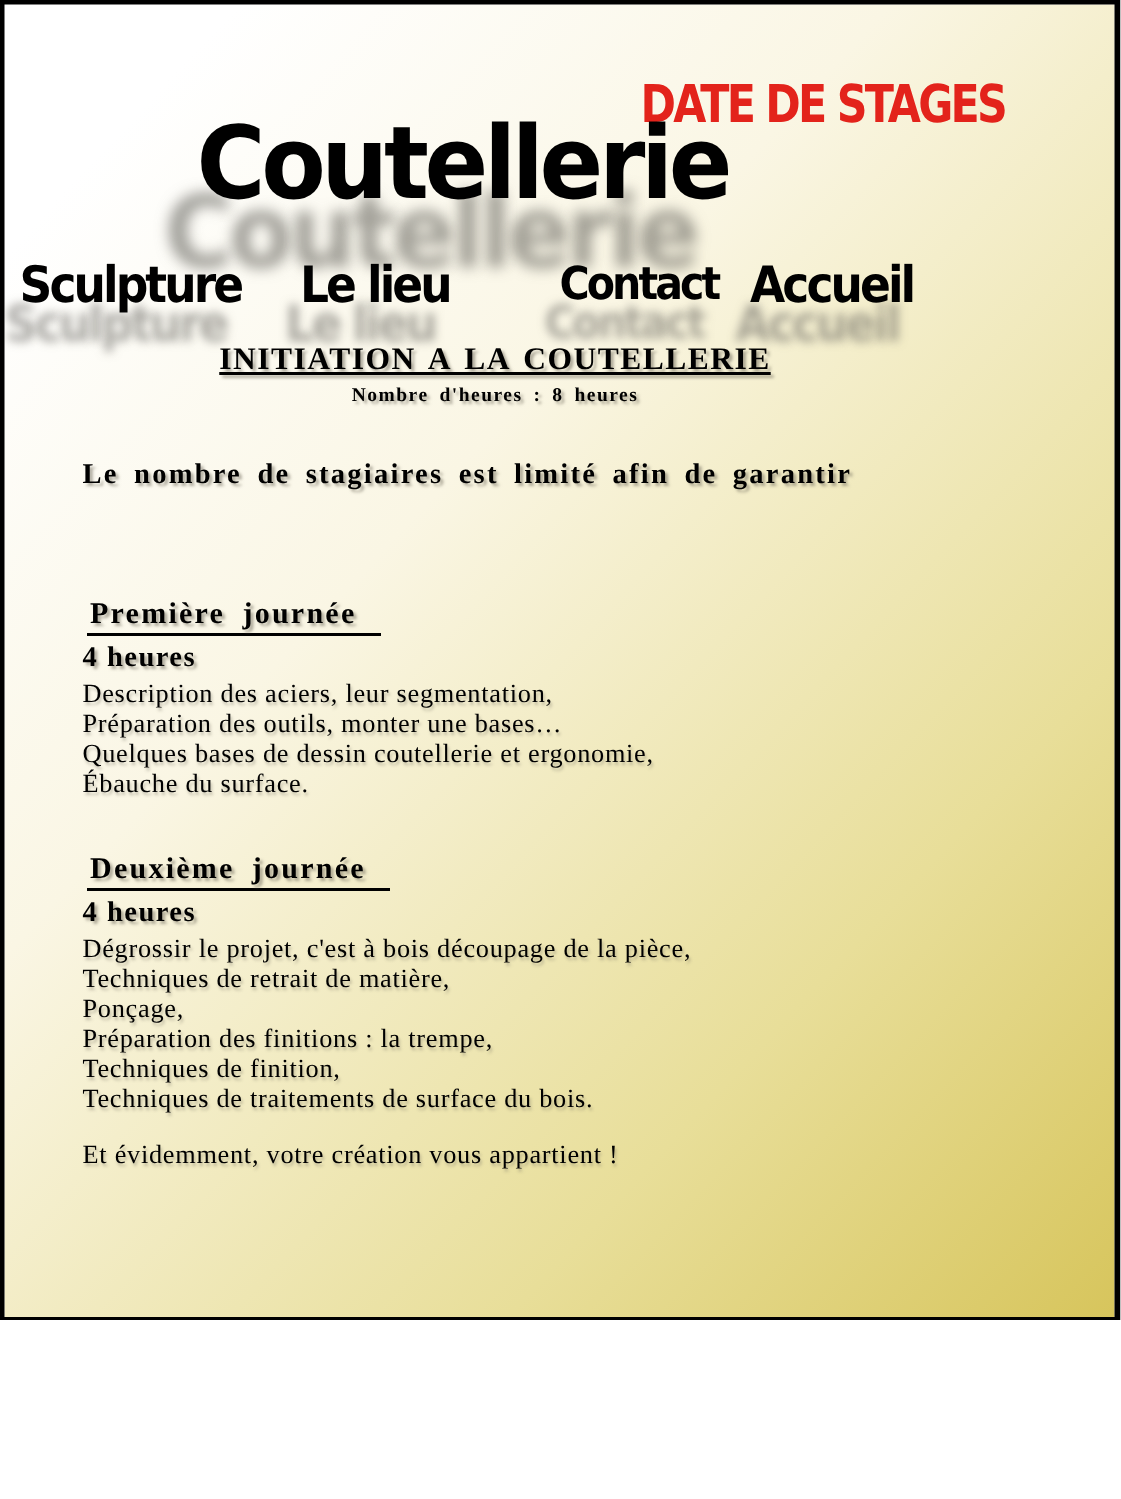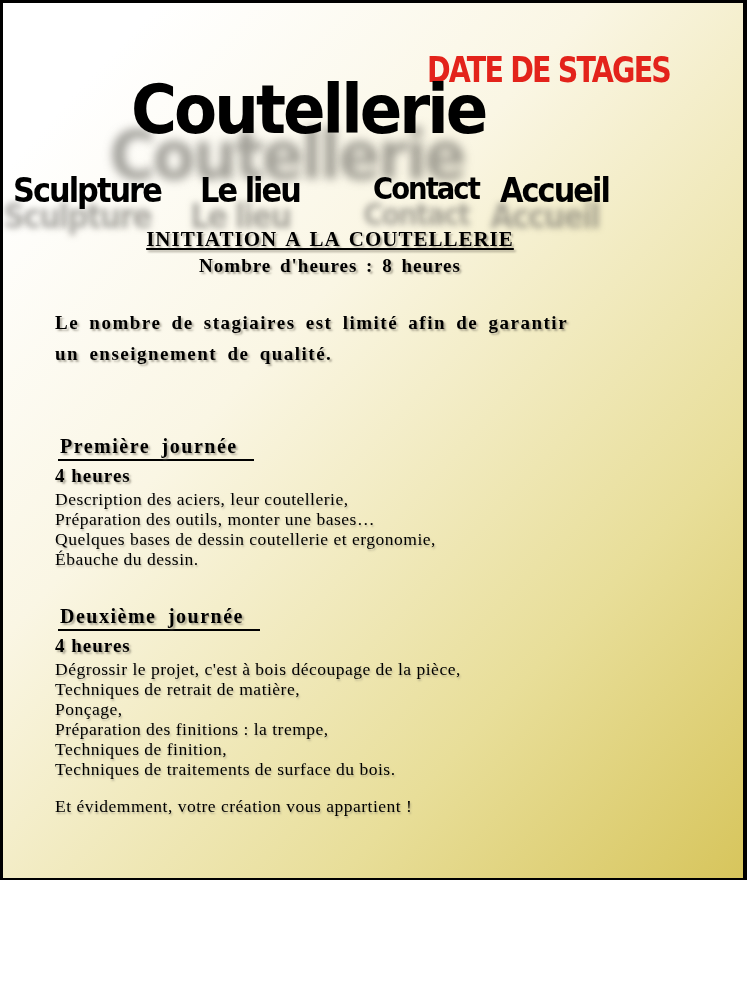--- a/index.html
+++ b/index.html
@@ -77,21 +77,21 @@
     font-weight: bold;
     font-size: 21px;
     letter-spacing: 1px;
     word-spacing: 3px;
     text-decoration: underline;
     margin: 0 0 3px 0;
   }
   .sub-heading {
     text-align: center;
     font-weight: bold;
-    font-size: 19px;
+    font-size: 13px;
     letter-spacing: 1px;
     word-spacing: 3px;
     margin: 0;
   }
   .intro {
     margin: 30px 0 0 35px;
     font-weight: bold;
     font-size: 19px;
     letter-spacing: 1.5px;
     word-spacing: 4px;
@@ -140,33 +140,32 @@
   </div>
 
   <div class="content">
 
     <h1 class="main-heading soft">INITIATION A LA  COUTELLERIE</h1>
 
     <div class="sub-heading soft">Nombre d'heures : 8 heures</div>
 
     <div class="intro soft">
       <div>Le nombre de stagiaires est limité afin de garantir</div>
-      <div>un enseignement de qualité.</div>
     </div>
 
     <div class="gap-lg"></div>
 
     <div class="section sec1">
       <span class="section-title soft">Première journée</span>
       <div class="hours soft">4 heures</div>
       <div class="item-list soft-light">
-        <div>Description des aciers, leur coutellerie,</div>
+        <div>Description des aciers, leur segmentation,</div>
         <div>Préparation des outils, monter une bases…</div>
         <div>Quelques bases de dessin coutellerie et ergonomie,</div>
-        <div>Ébauche du dessin.</div>
+        <div>Ébauche du surface.</div>
       </div>
     </div>
 
     <div class="gap-lg"></div>
 
     <div class="section sec2">
       <span class="section-title soft">Deuxième  journée</span>
       <div class="hours soft">4 heures</div>
       <div class="item-list soft-light">
         <div>Dégrossir le projet, c'est à bois découpage de la pièce,</div>

